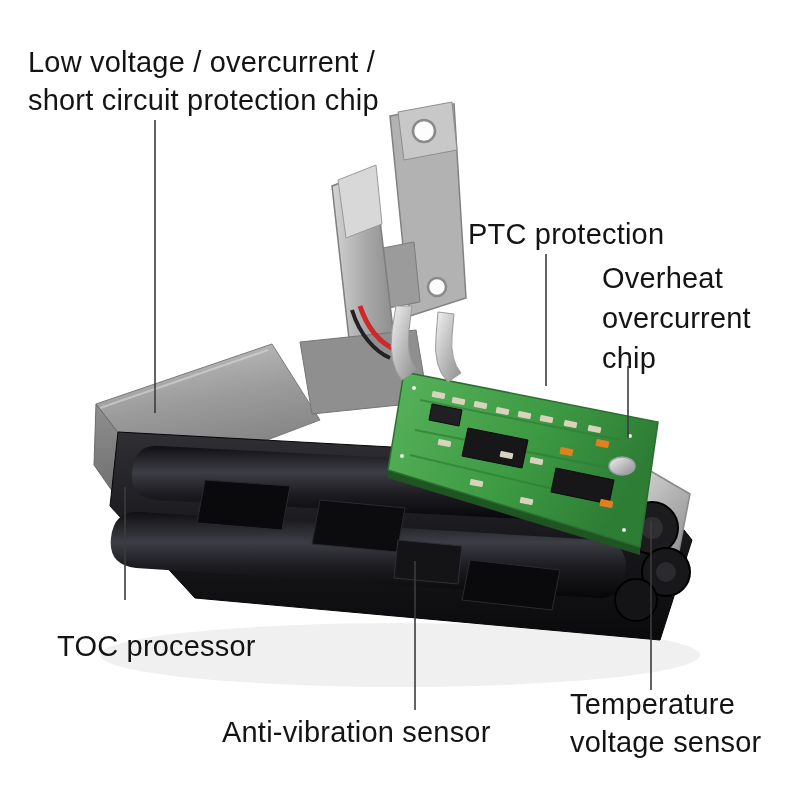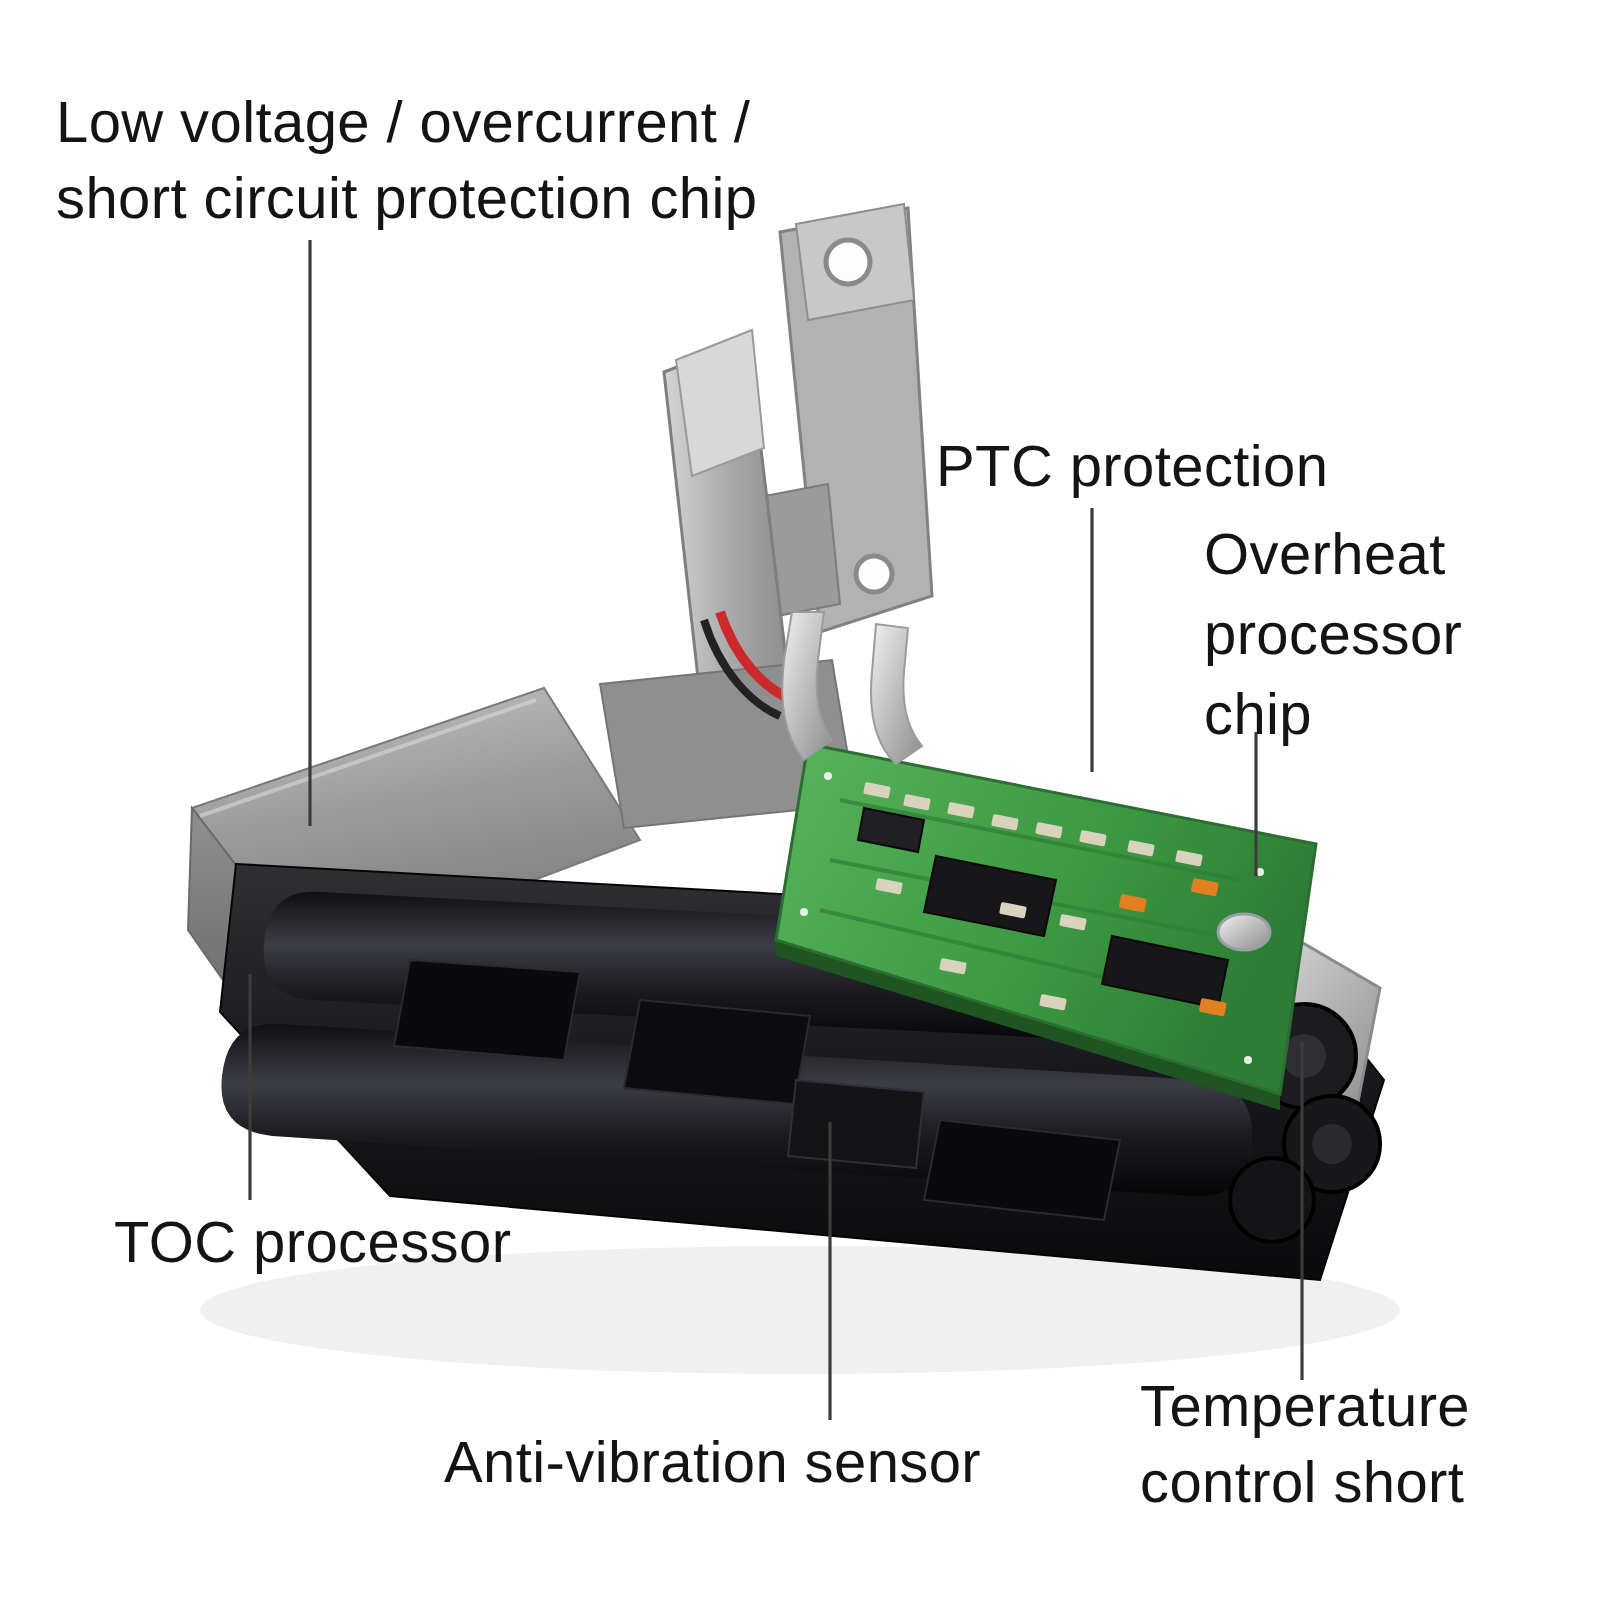--- a/index.html
+++ b/index.html
@@ -11,21 +11,21 @@
     position:absolute;
     font-size:29px;
     color:#141414;
     line-height:1.3;
     white-space:pre-line;
     letter-spacing:0.2px;
   }
   #lbl-low      { left:28px;  top:44px;  }
   #lbl-ptc      { left:468px; top:216px; }
   #lbl-overheat { left:602px; top:258px; line-height:1.38; }
-  #lbl-toc      { left:57px;  top:604px; }
+  #lbl-toc      { left:57px;  top:628px; }
   #lbl-anti     { left:222px; top:714px; }
   #lbl-temp     { left:570px; top:686px; }
 </style>
 </head>
 <body>
 
 <div class="stage">
 
   <svg viewBox="0 0 800 800" aria-hidden="true">
     <defs>
@@ -153,20 +153,20 @@
       <line x1="125" y1="487" x2="125" y2="600"></line>
       <line x1="415" y1="561" x2="415" y2="710"></line>
       <line x1="651" y1="521" x2="651" y2="690"></line>
     </g>
   </svg>
 
   <div class="label" id="lbl-low">Low voltage / overcurrent /
 short circuit protection chip</div>
   <div class="label" id="lbl-ptc">PTC protection</div>
   <div class="label" id="lbl-overheat">Overheat
-processor
+overcurrent
 chip</div>
   <div class="label" id="lbl-toc">TOC processor</div>
   <div class="label" id="lbl-anti">Anti-vibration sensor</div>
   <div class="label" id="lbl-temp">Temperature
-control short</div>
+voltage sensor</div>
 
 </div>
 
 </body></html>

